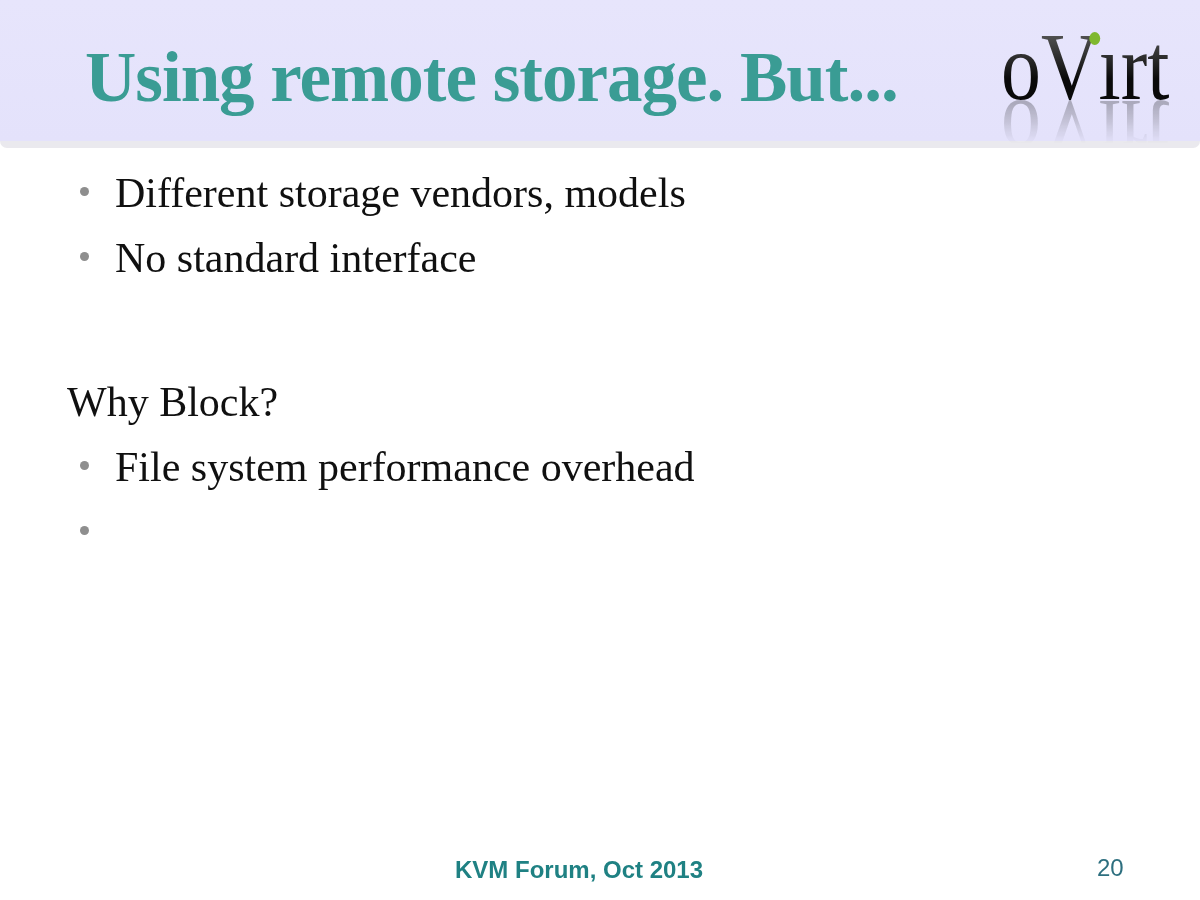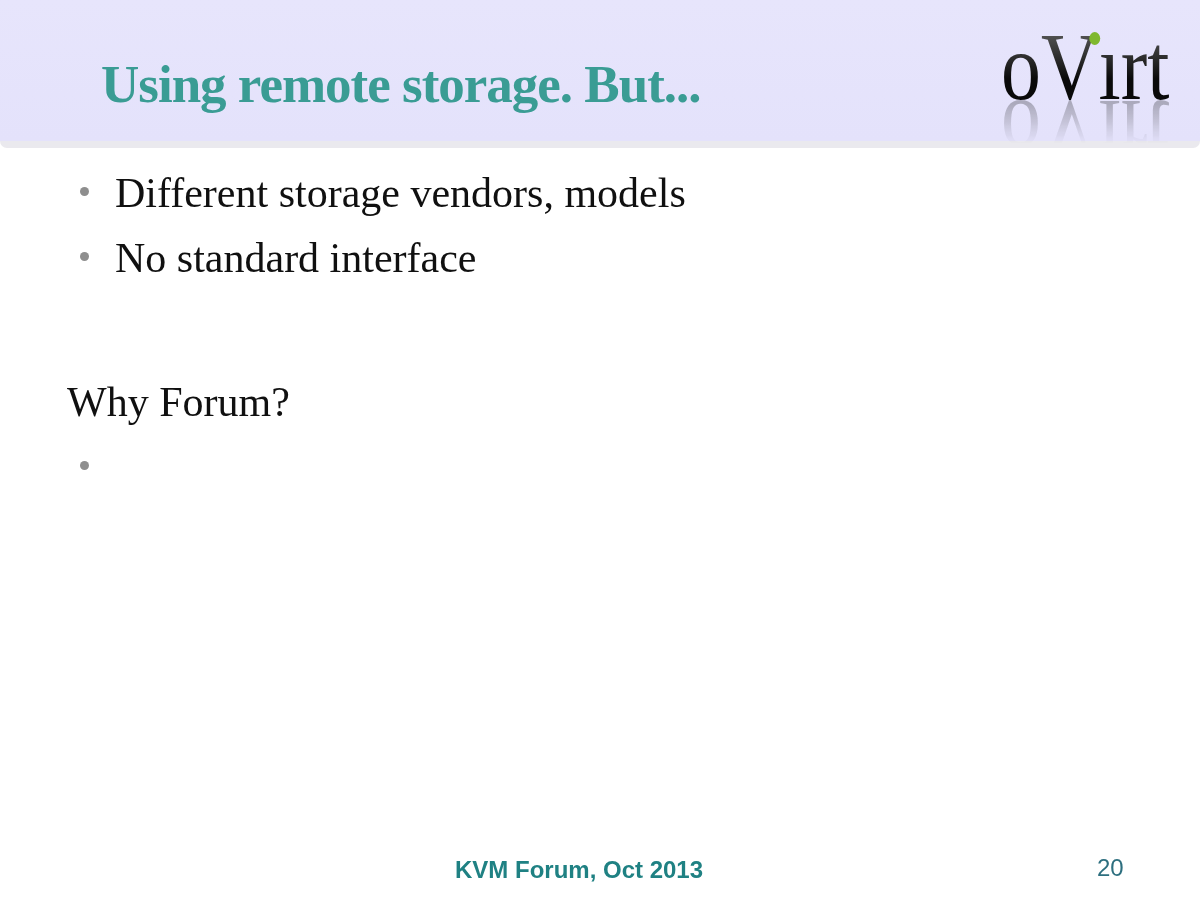--- a/index.html
+++ b/index.html
@@ -25,22 +25,22 @@
   .header-band{
     position:absolute;top:0;left:0;width:1200px;height:141px;
     background:linear-gradient(#e7e5fc,var(--header-bg));
   }
   .header-divider{
     position:absolute;top:141px;left:0;width:1200px;height:7px;
     background:var(--divider);
     border-radius:0 0 8px 8px;
   }
   .slide-title{
-    position:absolute;left:85px;top:42px;margin:16px;
-    font-size:53px;line-height:1;font-weight:bold;
+    position:absolute;left:85px;top:42px;margin:0;
+    font-size:71px;line-height:1;font-weight:bold;
     letter-spacing:-1px;
     color:var(--title);
     font-family:"Liberation Serif",serif;
     white-space:nowrap;
   }
 
   
   .logo{
     position:absolute;top:20px;right:30px;
     transform:scaleX(0.84);transform-origin:top right;
@@ -136,23 +136,27 @@
     <li>
       <span class="dot"></span>
       <span>Different storage vendors, models</span>
     </li>
     <li>
       <span class="dot"></span>
       <span>No standard interface</span>
     </li>
   </ul>
 
-  <div class="subheading">Why Forum?</div>
+  <div class="subheading">Why Block?</div>
 
   <ul class="bullet-list bottom">
+    <li>
+      <span class="dot"></span>
+      <span>File system performance overhead</span>
+    </li>
     <li>
       <span class="dot"></span>
     </li>
   </ul>
 
   <div class="footer-text">KVM Forum, Oct 2013</div>
   <div class="page-number">20</div>
 
 </div>
 

